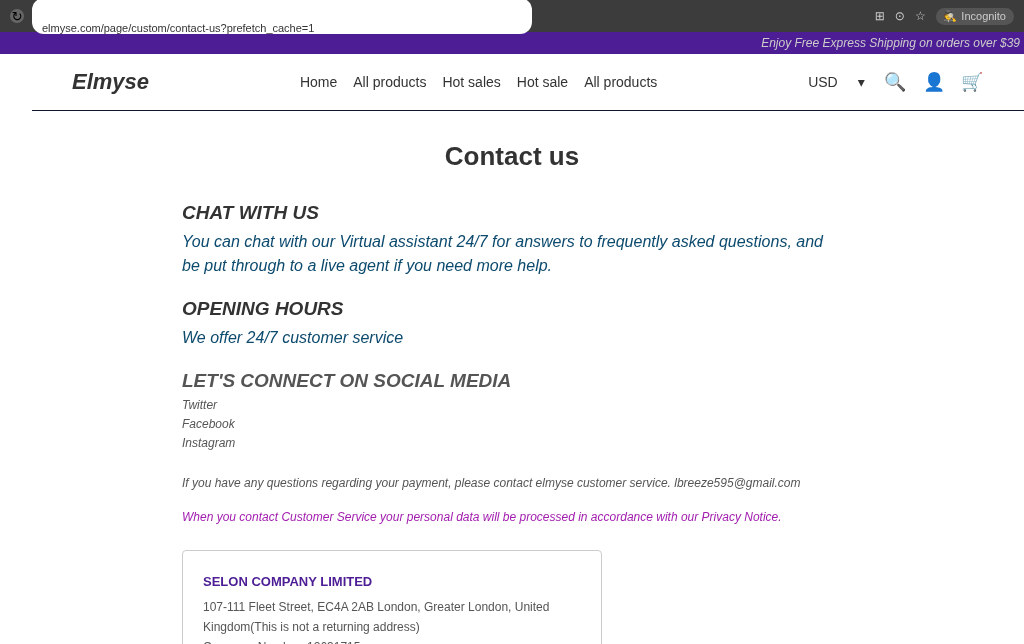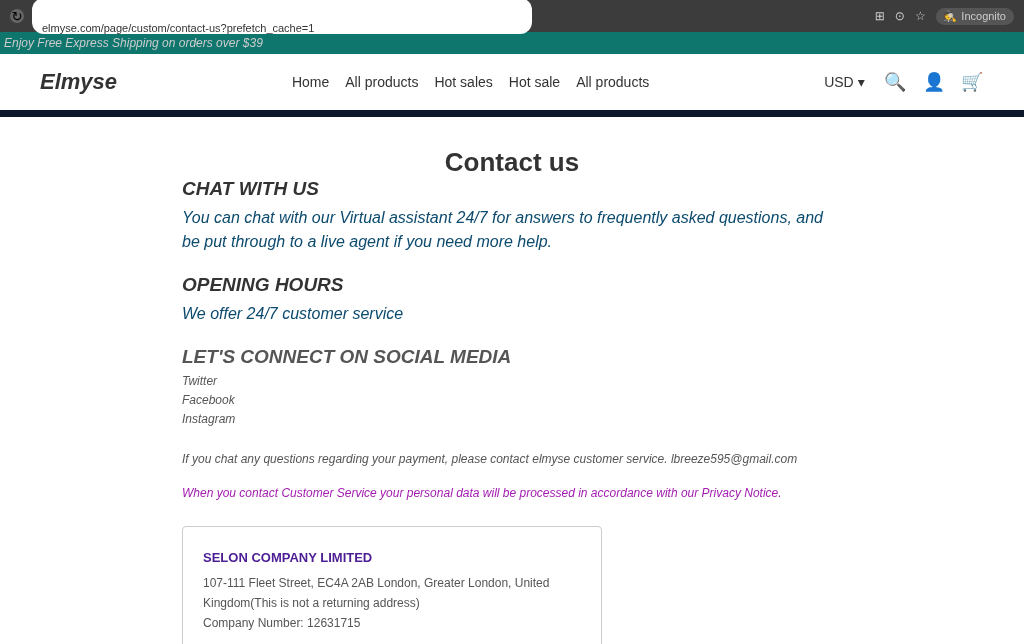--- a/index.html
+++ b/index.html
@@ -52,34 +52,35 @@
       padding: 2px 8px;
       border-radius: 10px;
       font-size: 11px;
       display: flex;
       align-items: center;
       gap: 4px;
     }
 
     
     .promo-banner {
-      background: #0f766e;
+      background: #4c1d95;
       color: #ccc;
-      text-align: left;
+      text-align: right;
       padding: 4px;
       font-size: 12px;
       font-style: italic;
     }
 
     
     .site-header {
       display: flex;
       align-items: center;
       padding: 15px 40px;
-      border-bottom: 7px solid #0f172a;
+      border-bottom: 1px solid #0f172a;
+      margin-left: 32px;
     }
     .site-logo {
       font-size: 22px;
       font-style: italic;
       font-weight: bold;
       color: #333;
       margin-right: auto;
       flex: 0 0 auto;
     }
     .main-nav {
@@ -91,21 +92,21 @@
     }
     .nav-link {
       font-size: 14px;
       color: #333;
       text-decoration: none;
       cursor: pointer;
     }
     .currency-selector {
       display: flex;
       align-items: center;
-      gap: 4px;
+      gap: 20px;
       font-size: 14px;
       cursor: pointer;
       color: #333;
     }
     .header-icons {
       display: flex;
       align-items: center;
       gap: 16px;
       margin-left: 20px;
     }
@@ -118,20 +119,21 @@
     
     .main-content {
       max-width: 700px;
       margin: 0 auto;
       padding: 30px 20px;
     }
     .page-title {
       text-align: center;
       font-size: 26px;
       font-weight: bold;
+      margin-bottom: 30px;
     }
     .section-title {
       font-size: 19px;
       font-weight: bold;
       margin-bottom: 6px;
       font-style: italic;
     }
     .section-text {
       font-size: 16px;
       color: #0c4a6e;
@@ -245,21 +247,21 @@
     <div class="section-text">We offer 24/7 customer service</div>
   </div>
 
   <div class="social-links">
     <div class="section-title">LET'S CONNECT ON SOCIAL MEDIA</div>
     <a class="social-link">Twitter</a>
     <a class="social-link">Facebook</a>
     <a class="social-link">Instagram</a>
   </div>
 
-  <div class="contact-note">If you chat any questions regarding your payment, please contact elmyse customer service. lbreeze595@gmail.com</div>
+  <div class="contact-note">If you have any questions regarding your payment, please contact elmyse customer service. lbreeze595@gmail.com</div>
 
   <div class="privacy-note">When you contact Customer Service your personal data will be processed in accordance with our Privacy Notice.</div>
 
   <div class="company-box">
     <div class="company-name">SELON COMPANY LIMITED</div>
     <div>107-111 Fleet Street, EC4A 2AB London,  Greater London, United Kingdom(This is not a returning address)</div>
     <div>Company Number: 12631715</div>
   </div>
 </main>
 

